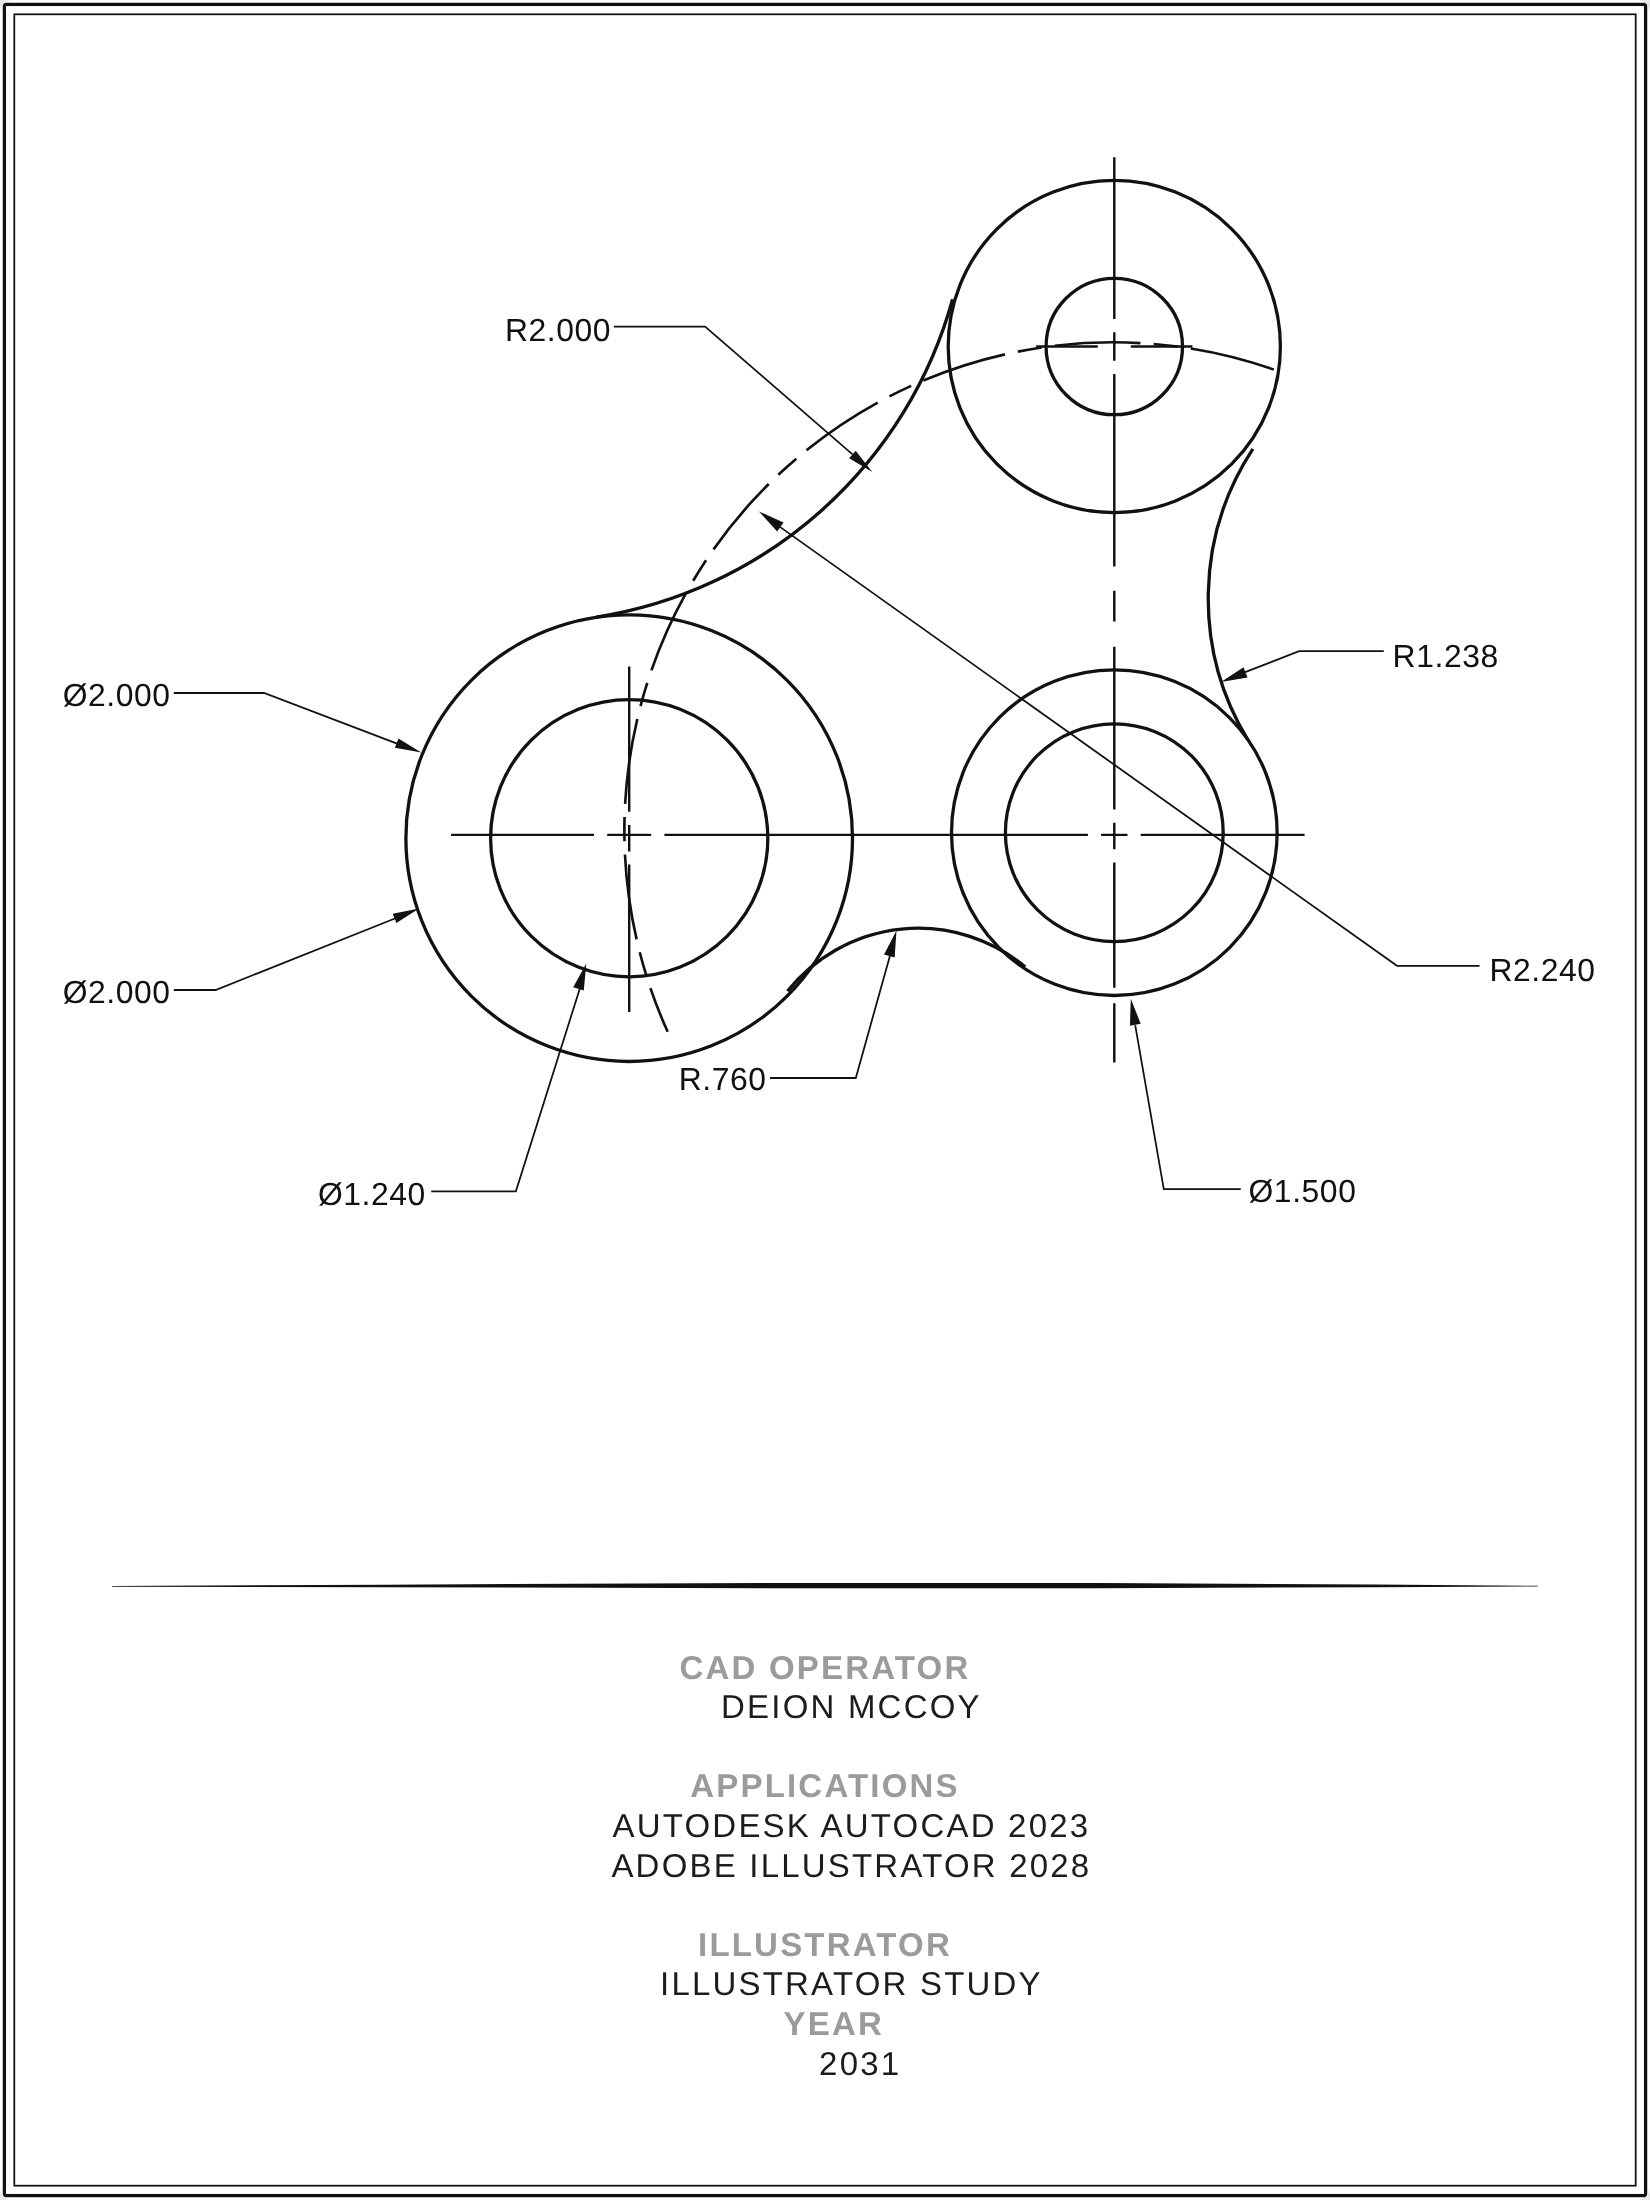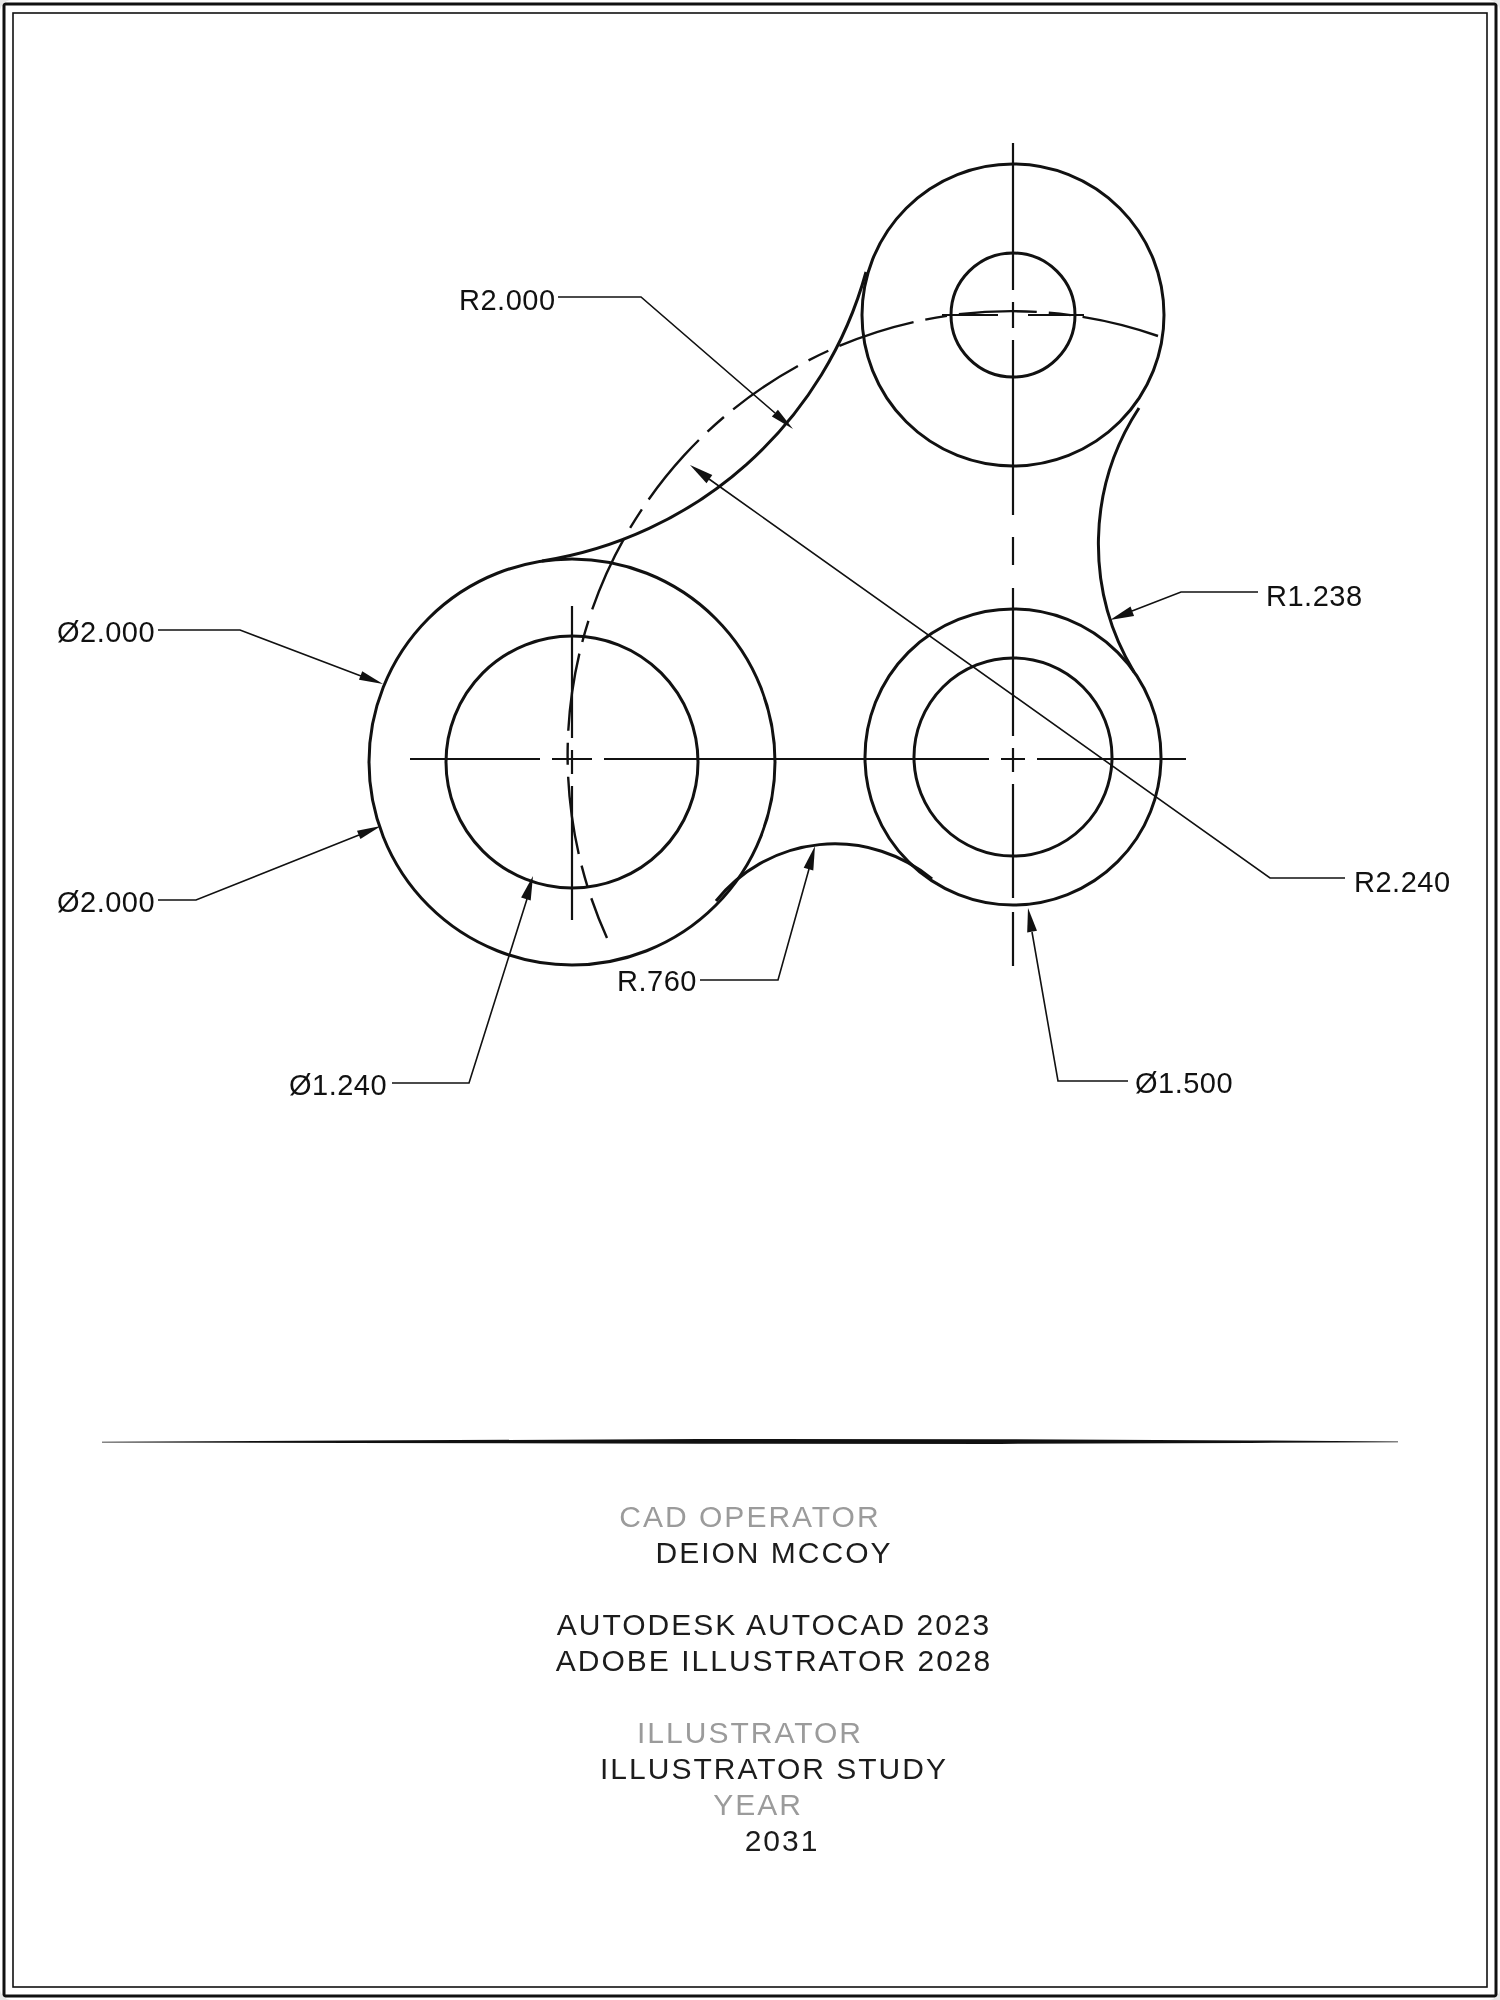--- a/index.html
+++ b/index.html
@@ -5,21 +5,21 @@
   html,body{margin:0;padding:0;background:#e8e8e8;}
   #page{position:relative;width:1500px;height:2000px;background:#ffffff;overflow:hidden;
         font-family:"Liberation Sans", sans-serif;border-radius:12px;}
   #cad-svg{position:absolute;left:0;top:0;}
   .dim-label{font-family:"Liberation Sans",sans-serif;font-size:29px;fill:#111111;letter-spacing:0.5px;}
   #title-block{position:absolute;left:0;top:1499px;width:1500px;text-align:center;
                font-size:30px;line-height:36px;letter-spacing:2px;color:#1c1c1c;}
   .tb-section{margin-top:36px;}
   .tb-section.first{margin-top:0;}
   .tb-section.no-gap{margin-top:0;margin-left:16px;}
-  .tb-heading{color:#9b9b9b;font-weight:400;}
+  .tb-heading{color:#9b9b9b;font-weight:700;}
   .tb-line{color:#1c1c1c;padding-left:48px;}
 </style>
 </head>
 <body>
 
 <div id="page">
 
   <svg id="cad-svg" width="1500" height="2000" viewBox="0 0 1500 2000">
 
     <rect x="4" y="4" width="1492" height="1992" fill="none" stroke="#111111" stroke-width="3"></rect>
@@ -90,20 +90,21 @@
     <polygon fill="#111111" points="102,1441.8 350,1440.6 700,1439.0 1000,1439.2 1250,1440.4 1398,1441.6
                      1398,1442.2 1250,1442.9 1000,1443.9 700,1443.8 350,1442.9 102,1442.4"></polygon>
   </svg>
 
   <div id="title-block">
     <div class="tb-section first">
       <div class="tb-heading">CAD OPERATOR</div>
       <div class="tb-line">DEION MCCOY</div>
     </div>
     <div class="tb-section">
+      <div class="tb-heading">APPLICATIONS</div>
       <div class="tb-line">AUTODESK AUTOCAD 2023</div>
       <div class="tb-line">ADOBE ILLUSTRATOR 2028</div>
     </div>
     <div class="tb-section">
       <div class="tb-heading">ILLUSTRATOR</div>
       <div class="tb-line">ILLUSTRATOR STUDY</div>
     </div>
     <div class="tb-section no-gap">
       <div class="tb-heading">YEAR</div>
       <div class="tb-line">2031</div>

